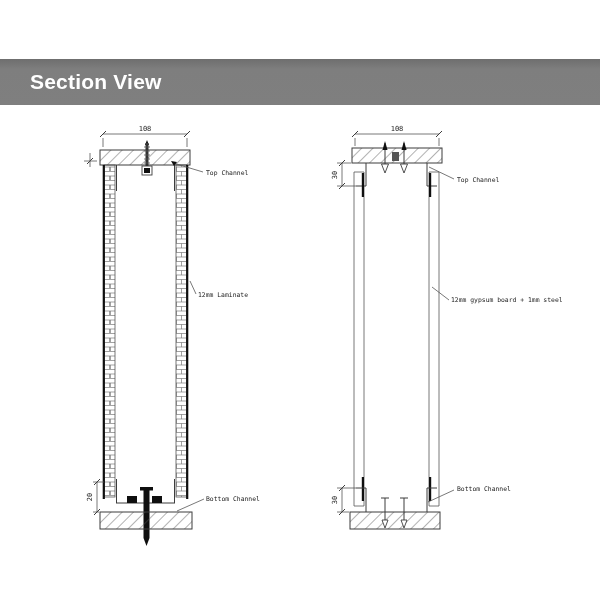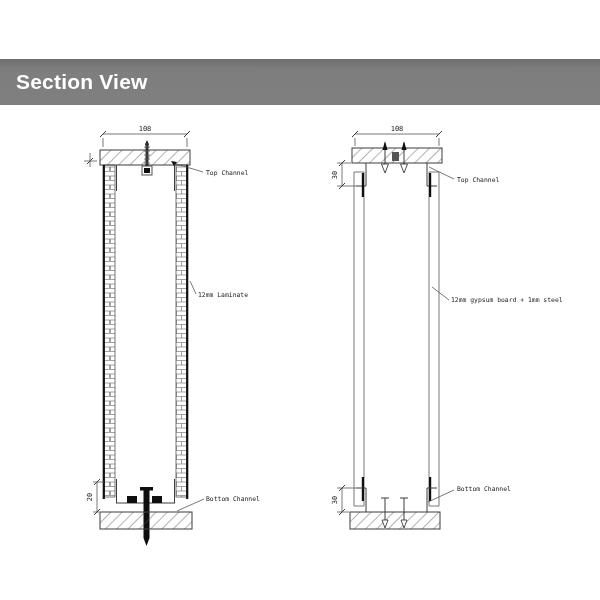--- a/index.html
+++ b/index.html
@@ -1,21 +1,21 @@
 <!DOCTYPE html>
 <html><head>
 <meta charset="utf-8">
 <style>
   html,body{margin:0;padding:0;background:#ffffff;}
   .page{position:relative;width:600px;height:600px;background:#ffffff;overflow:hidden;
         font-family:"Liberation Sans",sans-serif;}
   .header{position:absolute;left:0;top:59px;width:600px;height:46px;
           background:linear-gradient(to bottom,#6e6e6e 0%,#7e7e7e 22%,#7f7f7f 100%);
           display:flex;align-items:center;}
-  .header span{color:#ffffff;font-size:21px;font-weight:600;margin-left:16px;
+  .header span{color:#ffffff;font-size:21px;font-weight:600;margin-left:30px;
                letter-spacing:0.2px;}
   svg{position:absolute;left:0;top:0;}
   .ln{stroke:#3d3d3d;stroke-width:1;fill:none;}
   .thin{stroke:#555555;stroke-width:0.8;fill:none;}
   .thick{stroke:#0f0f0f;stroke-width:2.2;fill:none;}
   .blk{fill:#0f0f0f;stroke:none;}
   .cad-text{font:6.4px "DejaVu Sans Mono",monospace;fill:#222222;}
   .dim-text{font:7px "DejaVu Sans Mono",monospace;fill:#222222;text-anchor:middle;}
 </style>
 </head>

